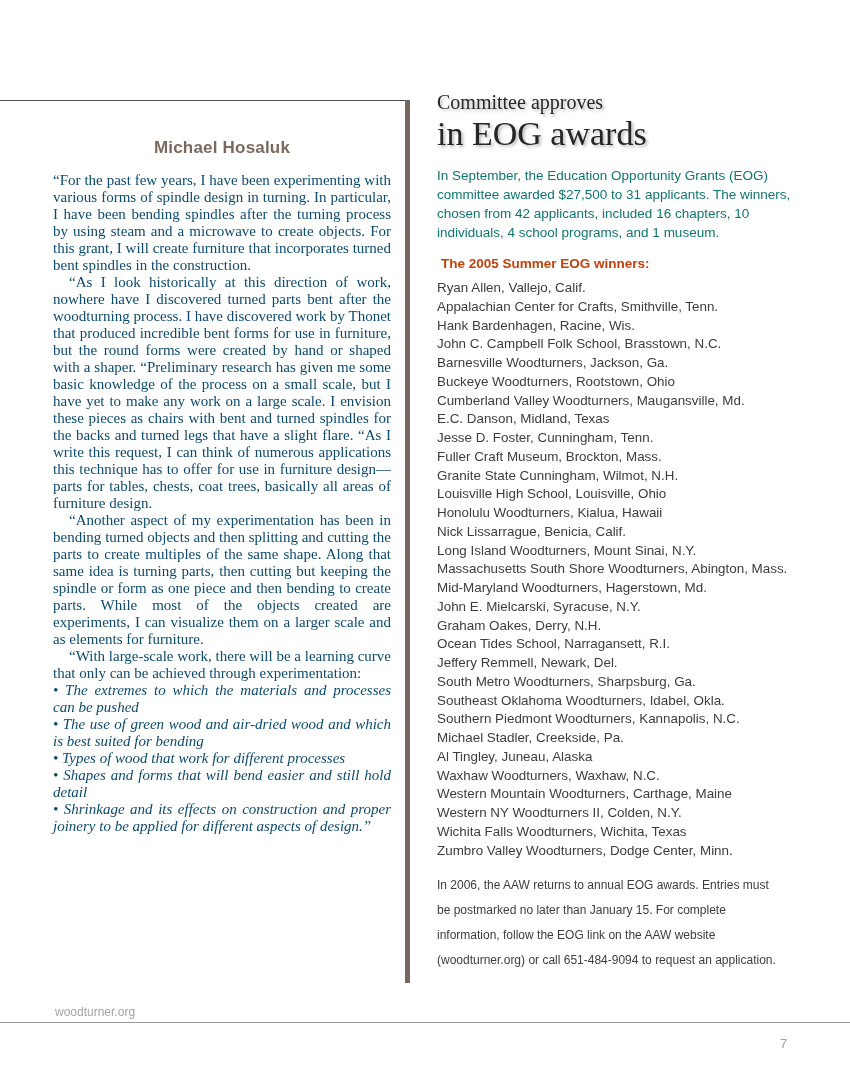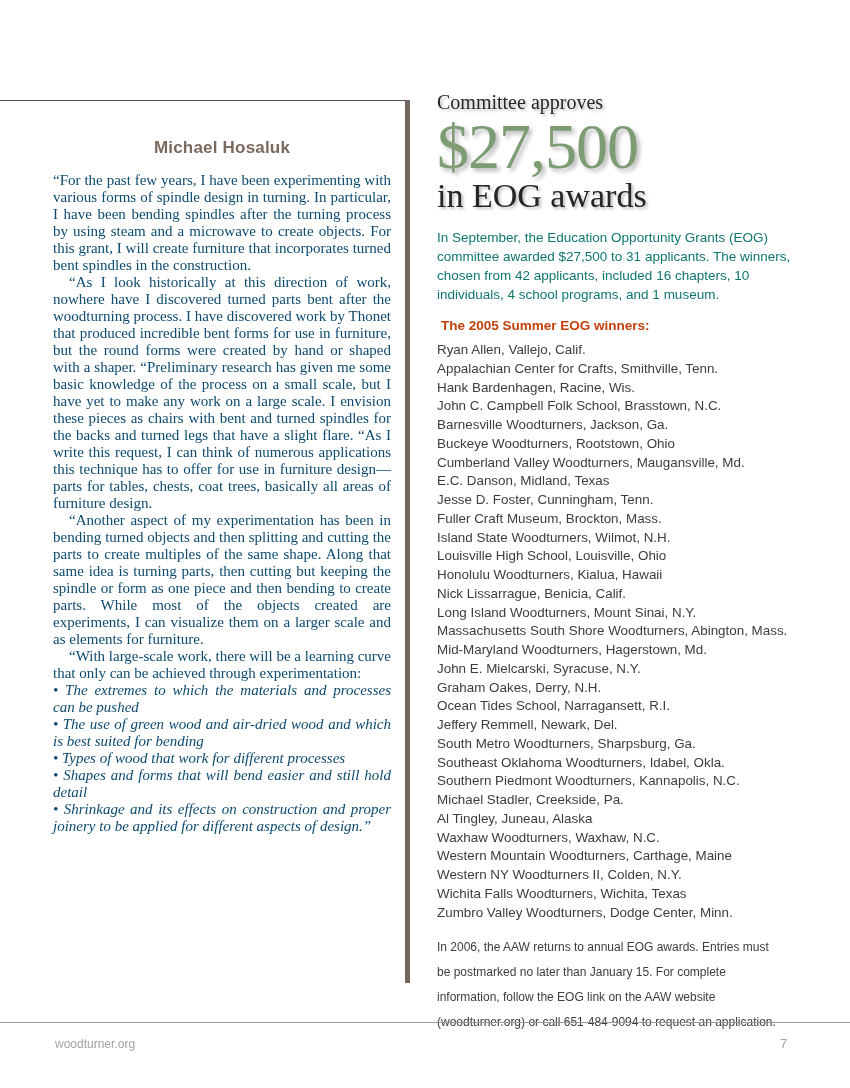--- a/index.html
+++ b/index.html
@@ -29,21 +29,21 @@
                  text-shadow:2px 2px 3px #b9b9b9;}
   .intro{font-size:13.5px;line-height:19px;color:#0f766e;margin:0 0 12px 0;}
   .winners-heading{font-size:13.5px;line-height:19px;font-weight:bold;color:#c2410c;
                    margin:0 0 6px 4px;}
   .winners-list{font-size:13.4px;color:#3d3d3d;}
   .winners-list .winner{line-height:18.75px;white-space:nowrap;}
   .note{font-size:12px;line-height:25px;color:#3d3d3d;margin-top:13px;width:345px;}
 
   
   .footer-rule{position:absolute;left:0;top:1022px;width:850px;height:1px;background:#9a9a9a;}
-  .footer-site{position:absolute;left:55px;top:1037px;font-size:12px;color:#a3a3a3;}
+  .footer-site{position:absolute;left:55px;top:1005px;font-size:12px;color:#a3a3a3;}
   .footer-page{position:absolute;left:780px;top:1036px;font-size:13px;color:#a3a3a3;}
 </style>
 </head>
 <body>
 
 <div class="page">
 
   <div class="top-rule"></div>
   <div class="v-divider"></div>
 
@@ -62,40 +62,39 @@
           <div class="bullet">• Types of wood that work for different processes</div>
           <div class="bullet">• Shapes and forms that will bend easier and still hold detail</div>
           <div class="bullet">• Shrinkage and its effects on construction and proper joinery to be applied for different aspects of design.”</div>
         </div>
     </div>
   </div>
 
   <div class="right-col">
     <div class="headline">
       <div class="hl1">Committee approves</div>
-      <div class="hl2">$27,500</div>
       <div class="hl3">in EOG awards</div>
     </div>
 
     <p class="intro">In September, the Education Opportunity Grants (EOG) committee awarded $27,500 to 31 applicants. The winners, chosen from 42 applicants, included 16 chapters, 10 individuals, 4 school programs, and 1 museum.</p>
 
     <div class="winners-heading">The 2005 Summer EOG winners:</div>
 
     <div class="winners-list">
         <div class="winner">Ryan Allen, Vallejo, Calif.</div>
         <div class="winner">Appalachian Center for Crafts, Smithville, Tenn.</div>
         <div class="winner">Hank Bardenhagen, Racine, Wis.</div>
         <div class="winner">John C. Campbell Folk School, Brasstown, N.C.</div>
         <div class="winner">Barnesville Woodturners, Jackson, Ga.</div>
         <div class="winner">Buckeye Woodturners, Rootstown, Ohio</div>
         <div class="winner">Cumberland Valley Woodturners, Maugansville, Md.</div>
         <div class="winner">E.C. Danson, Midland, Texas</div>
         <div class="winner">Jesse D. Foster, Cunningham, Tenn.</div>
         <div class="winner">Fuller Craft Museum, Brockton, Mass.</div>
-        <div class="winner">Island State Woodturners, Wilmot, N.H.</div>
+        <div class="winner">Granite State Cunningham, Wilmot, N.H.</div>
         <div class="winner">Louisville High School, Louisville, Ohio</div>
         <div class="winner">Honolulu Woodturners, Kialua, Hawaii</div>
         <div class="winner">Nick Lissarrague, Benicia, Calif.</div>
         <div class="winner">Long Island Woodturners, Mount Sinai, N.Y.</div>
         <div class="winner">Massachusetts South Shore Woodturners, Abington, Mass.</div>
         <div class="winner">Mid-Maryland Woodturners, Hagerstown, Md.</div>
         <div class="winner">John E. Mielcarski, Syracuse, N.Y.</div>
         <div class="winner">Graham Oakes, Derry, N.H.</div>
         <div class="winner">Ocean Tides School, Narragansett, R.I.</div>
         <div class="winner">Jeffery Remmell, Newark, Del.</div>

